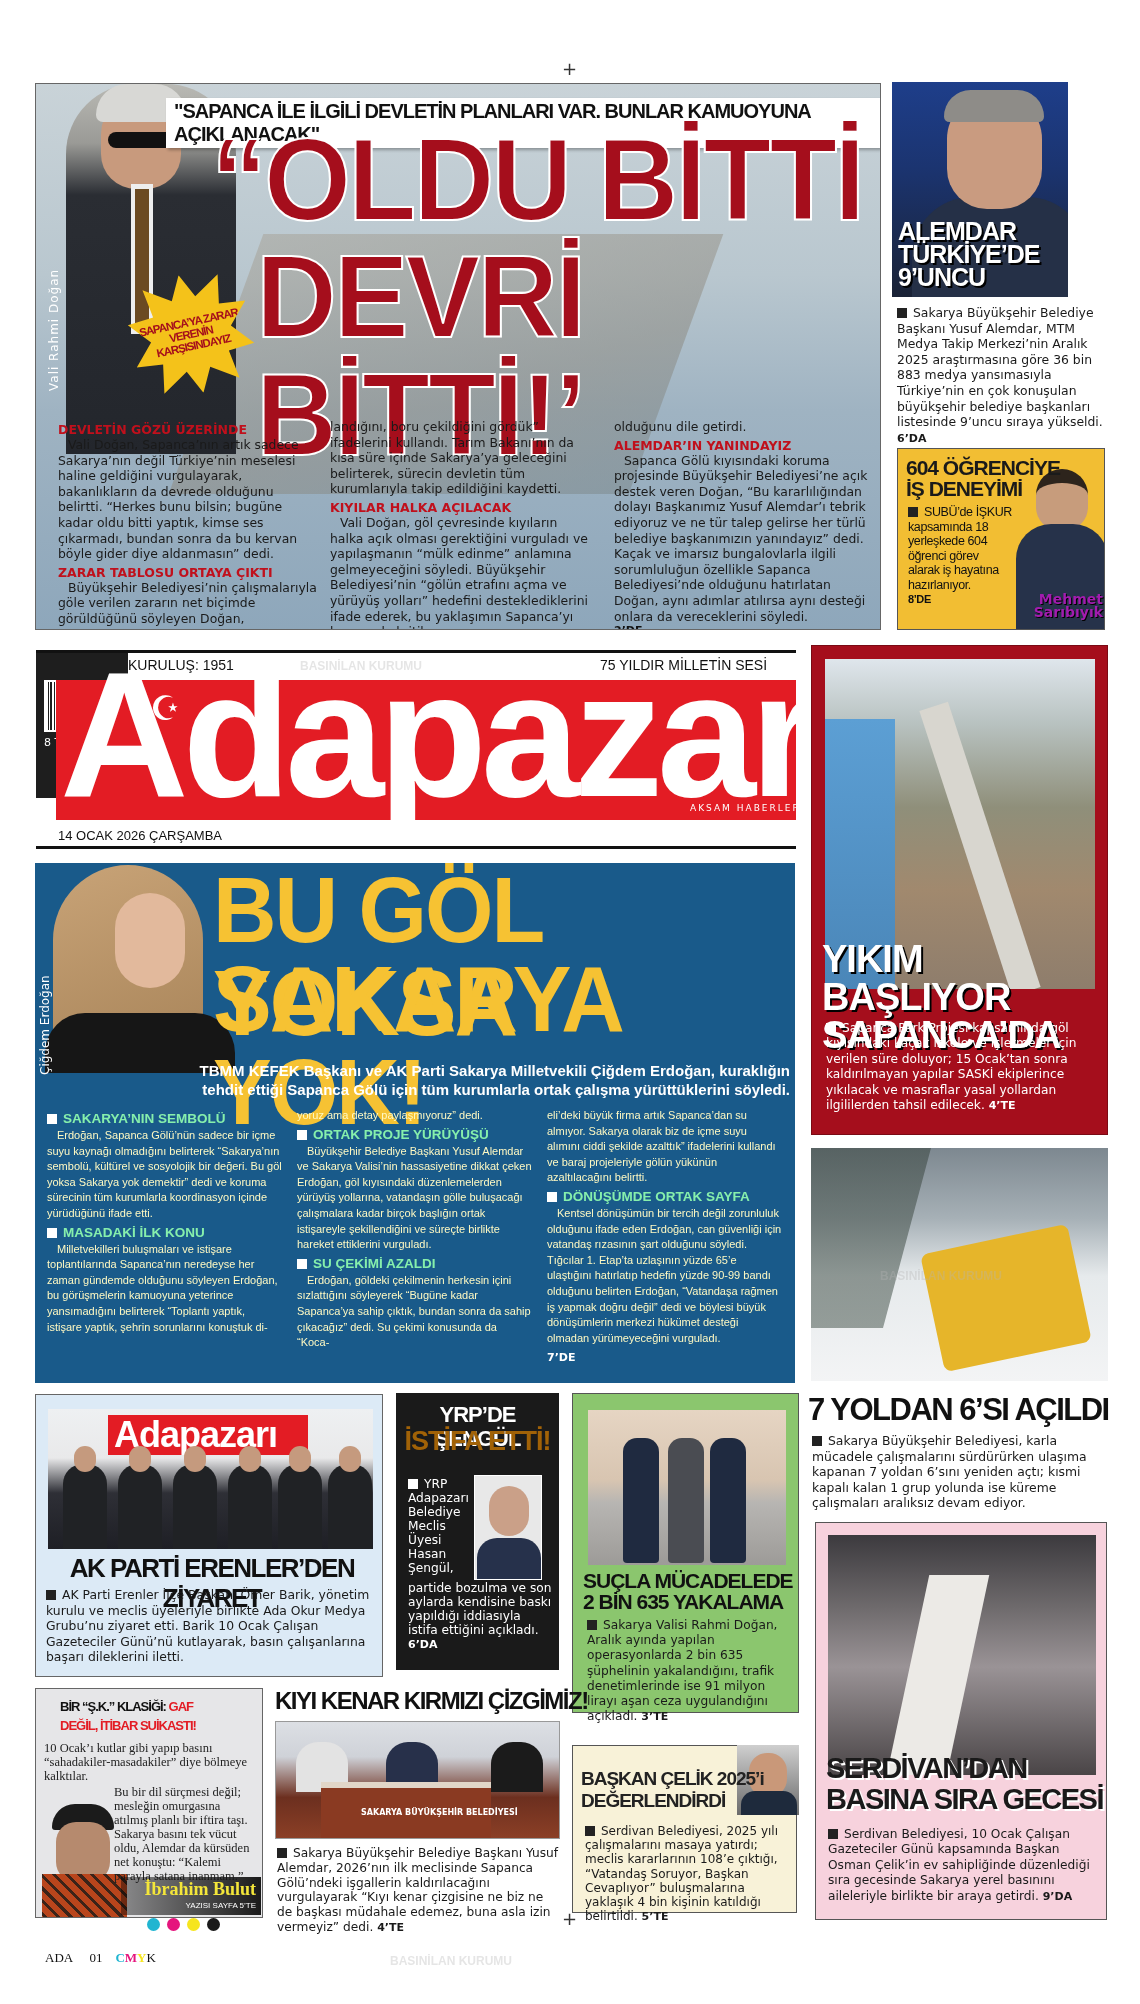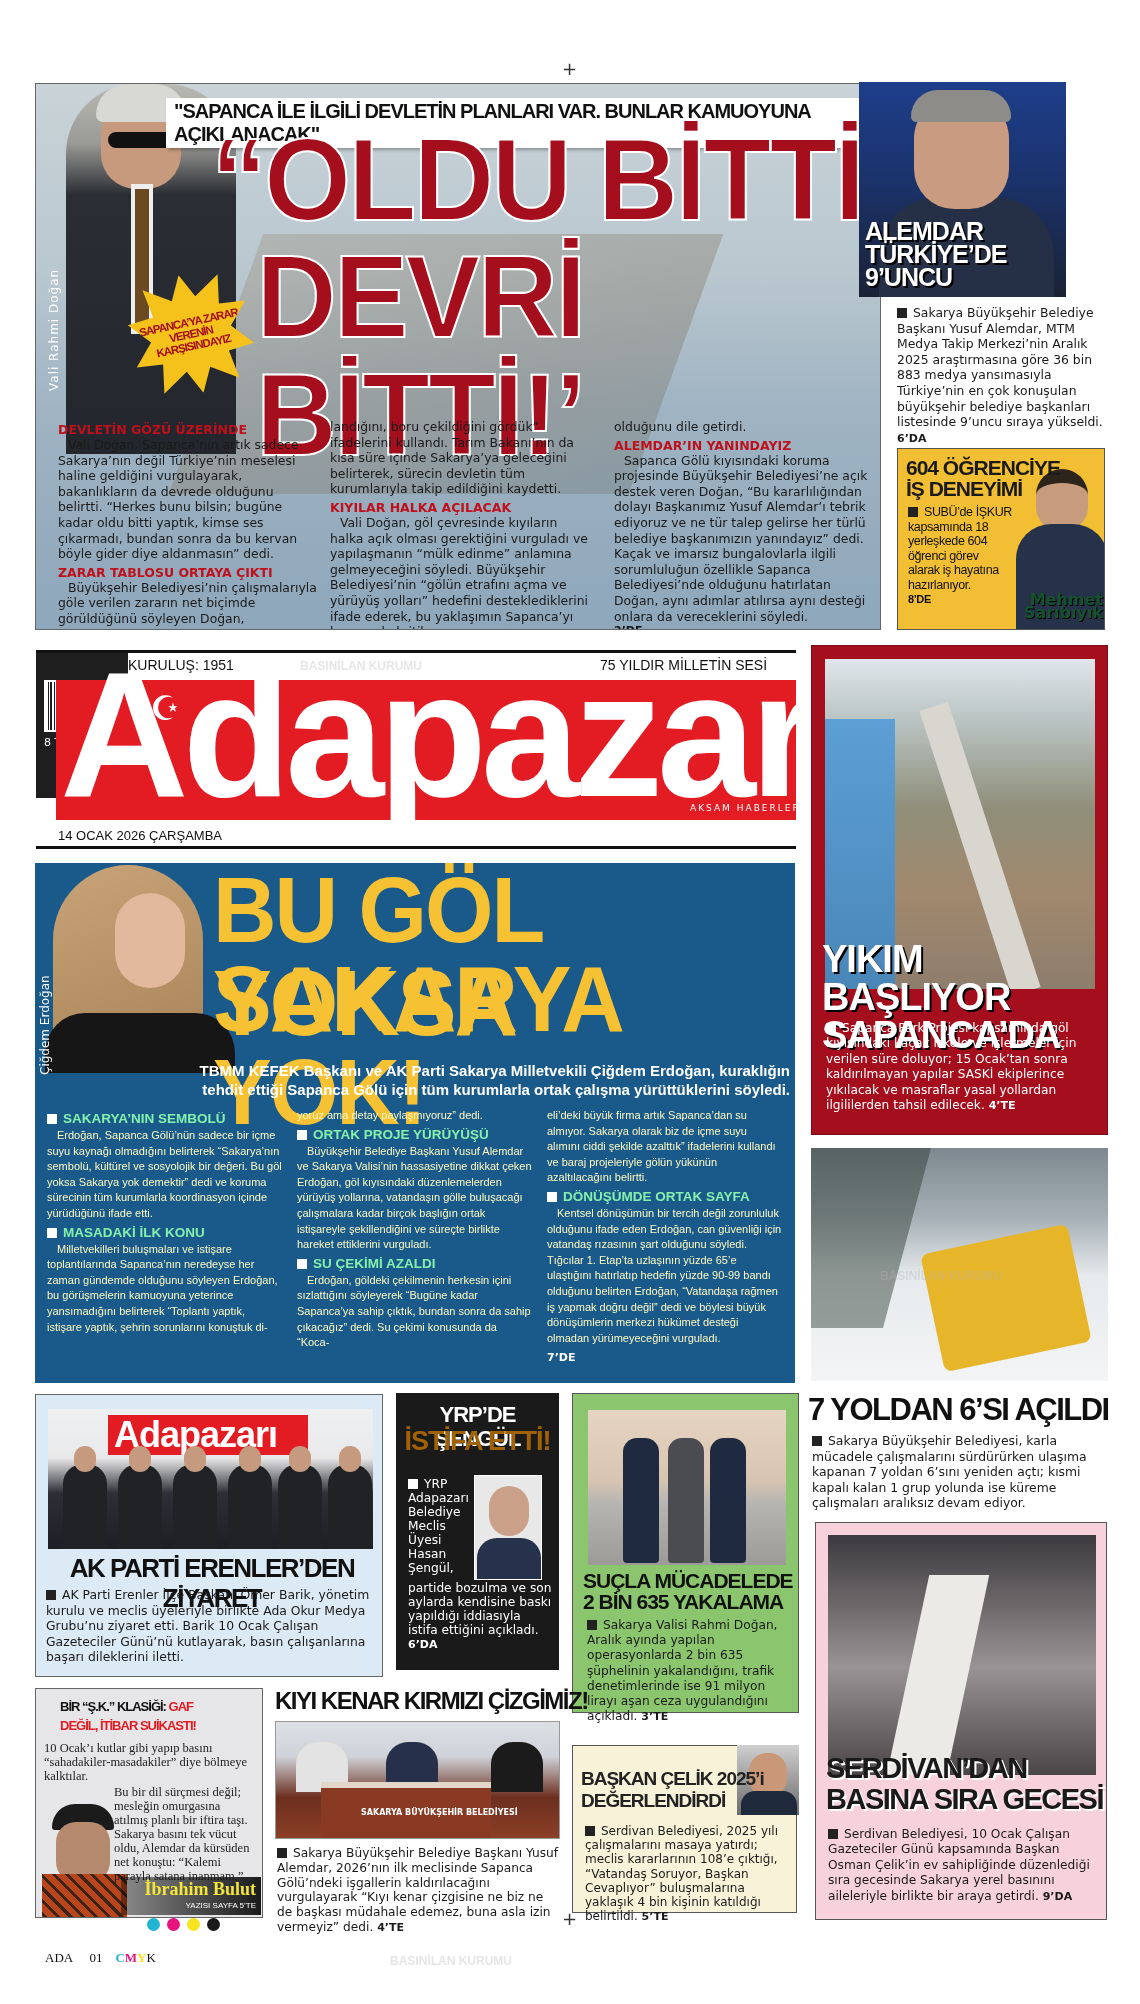--- a/index.html
+++ b/index.html
@@ -23,33 +23,33 @@
 #top .shirt{left:95px;top:100px;width:22px;height:150px;background:#eee}
 #top .tie{left:99px;top:105px;width:14px;height:140px;background:#6b4a22}
 #kicker{left:130px;top:14px;background:#fff;padding:2px 8px;font-size:20px;color:#111;box-shadow:2px 2px 3px rgba(0,0,0,.3)}
 #hl1{left:175px;top:40px;font-size:112px;line-height:112px;color:#a50e1c;-webkit-text-stroke:2px #fff;letter-spacing:-3px;transform:scaleY(1.05)}
 #hl2{left:220px;top:160px;font-size:112px;line-height:112px;color:#a50e1c;-webkit-text-stroke:2px #fff;letter-spacing:-3px;transform:scaleY(1.05)}
 #star{left:95px;top:190px;width:120px;height:120px;background:#f4c21a;clip-path:polygon(50% 0,60% 20%,82% 6%,78% 30%,100% 32%,84% 50%,100% 68%,78% 70%,82% 94%,60% 80%,50% 100%,40% 80%,18% 94%,22% 70%,0 68%,16% 50%,0 32%,22% 30%,18% 6%,40% 20%);display:flex;align-items:center;justify-content:center;text-align:center;font-size:11.5px;line-height:12px;color:#a50e1c;transform:rotate(-12deg)}
 #vali-caption{left:-52px;top:230px;transform:rotate(-90deg);color:#fff;font-size:12px;letter-spacing:1px;width:140px}
 #deck{left:185px;top:290px;width:650px;text-align:right;color:#fff;font-size:16.5px;line-height:20px;text-shadow:1px 1px 0 #000,-1px -1px 0 #000,1px -1px 0 #000,-1px 1px 0 #000}
 .topcol{top:335px;width:262px}
 
-#alemdar-photo{left:859px;top:82px;width:207px;height:215px;background:linear-gradient(180deg,#1e3e8a 0,#1b3470 40%,#1a2235 100%);overflow:hidden}
+#alemdar-photo{left:892px;top:82px;width:176px;height:215px;background:linear-gradient(180deg,#1e3e8a 0,#1b3470 40%,#1a2235 100%);overflow:hidden}
 #alemdar-photo .face{left:55px;top:12px;width:95px;height:115px;background:#c99b80;border-radius:45px 45px 40px 40px}
 #alemdar-photo .hair{left:52px;top:8px;width:100px;height:32px;background:#8e8c88;border-radius:50px 50px 10px 10px}
 #alemdar-photo .suit{left:20px;top:115px;width:175px;height:110px;background:#253047;border-radius:60px 60px 0 0}
 #alemdar-photo .hl{left:6px;top:138px;color:#fff;font-size:25px;line-height:23px;text-shadow:2px 2px 0 #000}
 #alemdar-text{left:897px;top:305px;width:210px}
 #ogrenci{left:897px;top:448px;width:208px;height:182px;background:#f2be33;border:1px solid #555;overflow:hidden}
 #ogrenci .hl{left:8px;top:8px;font-size:21px;line-height:21px;color:#1a1a1a}
 #ogrenci .txt{left:10px;top:56px;width:105px;font-family:"Liberation Sans",sans-serif;font-size:12.5px;line-height:14.5px;letter-spacing:-.4px}
 #ogrenci .person{left:118px;top:20px;width:90px;height:170px}
 #ogrenci .person .head{position:absolute;left:20px;top:0;width:52px;height:62px;background:#c79c7c;border-radius:26px 26px 24px 24px;border-top:14px solid #2d241c}
 #ogrenci .person .body2{position:absolute;left:0;top:55px;width:92px;height:120px;background:#26324a;border-radius:35px 35px 0 0}
-#ogrenci .name{left:120px;top:144px;width:85px;text-align:right;color:#14532d;font-weight:700;font-size:16px;line-height:13px;text-shadow:1px 1px 0 #000}
+#ogrenci .name{left:120px;top:144px;width:85px;text-align:right;color:#a21caf;font-weight:700;font-size:14px;line-height:13px;text-shadow:1px 1px 0 #000}
 
 #mast-topline{left:36px;top:650px;width:760px;height:3px;background:#111}
 #mast-black{left:36px;top:653px;width:92px;height:145px;background:#1e1e1e}
 #barcode{left:44px;top:680px;width:26px;height:52px;background:repeating-linear-gradient(90deg,#fff 0 2px,#1e1e1e 2px 3px,#fff 3px 4px,#1e1e1e 4px 6px);border:2px solid #fff}
 #price{left:44px;top:736px;color:#fff;font-size:11px}
 #kurulus{left:128px;top:657px;font-size:14px;font-family:"Liberation Sans",sans-serif}
 #slogan{left:600px;top:657px;font-size:14px;font-family:"Liberation Sans",sans-serif}
 #mast-red{left:56px;top:680px;width:740px;height:140px;background:#e31c24}
 #logo{left:60px;top:640px;font-size:178px;line-height:190px;color:#fff;font-family:"Liberation Sans",sans-serif;font-weight:700;letter-spacing:-6px}
 #crescent{left:150px;top:688px;color:#fff;font-size:34px}

